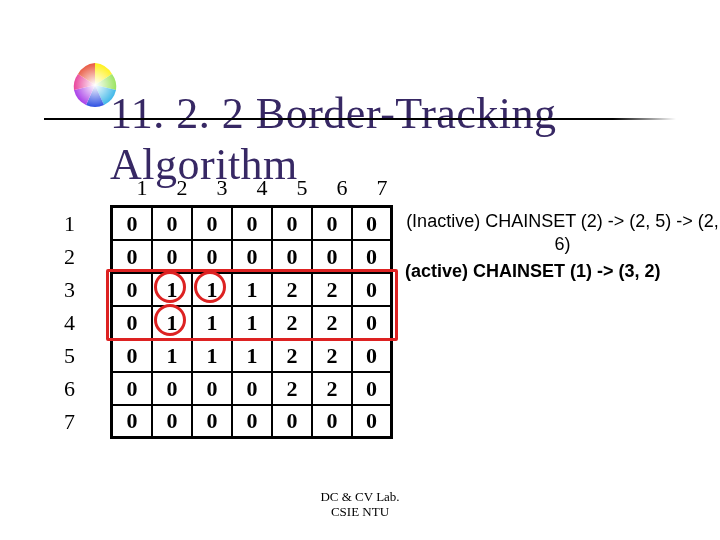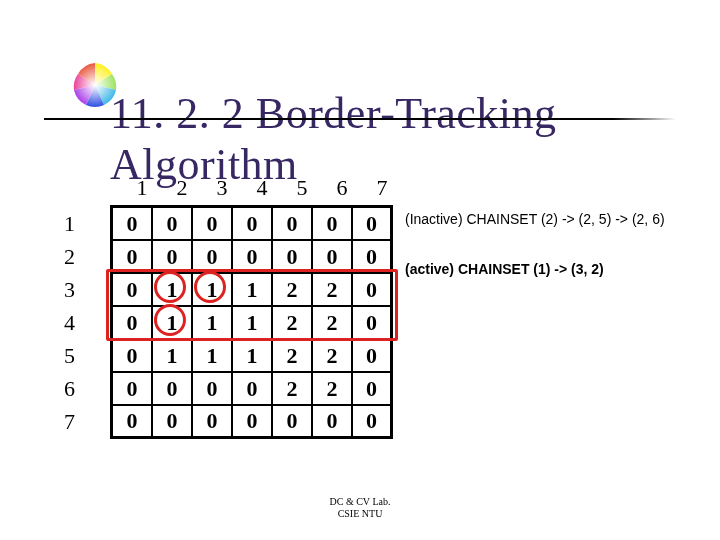--- a/index.html
+++ b/index.html
@@ -111,36 +111,36 @@
     position: absolute;
     border: 3px solid #d22;
     border-radius: 50%;
     pointer-events: none;
     box-sizing: border-box;
   }
 
   .note {
     position: absolute;
     font-family: Arial, sans-serif;
-    font-size: 14px;
+    font-size: 18px;
     color: #000;
     line-height: 1.3;
     text-align: center;
   }
   .note1 { left: 405px; top: 210px; }
   .note2 { left: 405px; top: 260px; font-weight: bold; }
 
   .footer {
     position: absolute;
     left: 0;
     right: 0;
     bottom: 20px;
     text-align: center;
     font-family: "Times New Roman", serif;
-    font-size: 10px;
+    font-size: 13px;
     line-height: 1.2;
   }
 </style>
 </head>
 <body>
 
 <div class="slide">
 
   <div class="logo">
     <svg viewBox="0 0 46 46" width="46" height="46">

